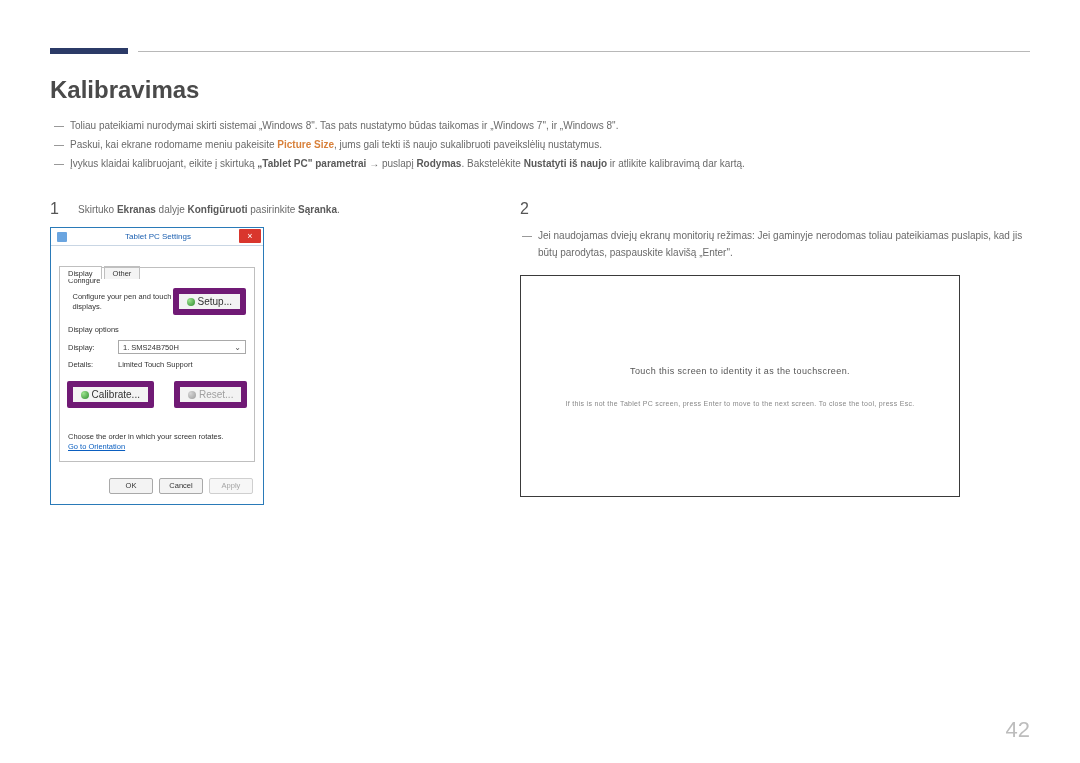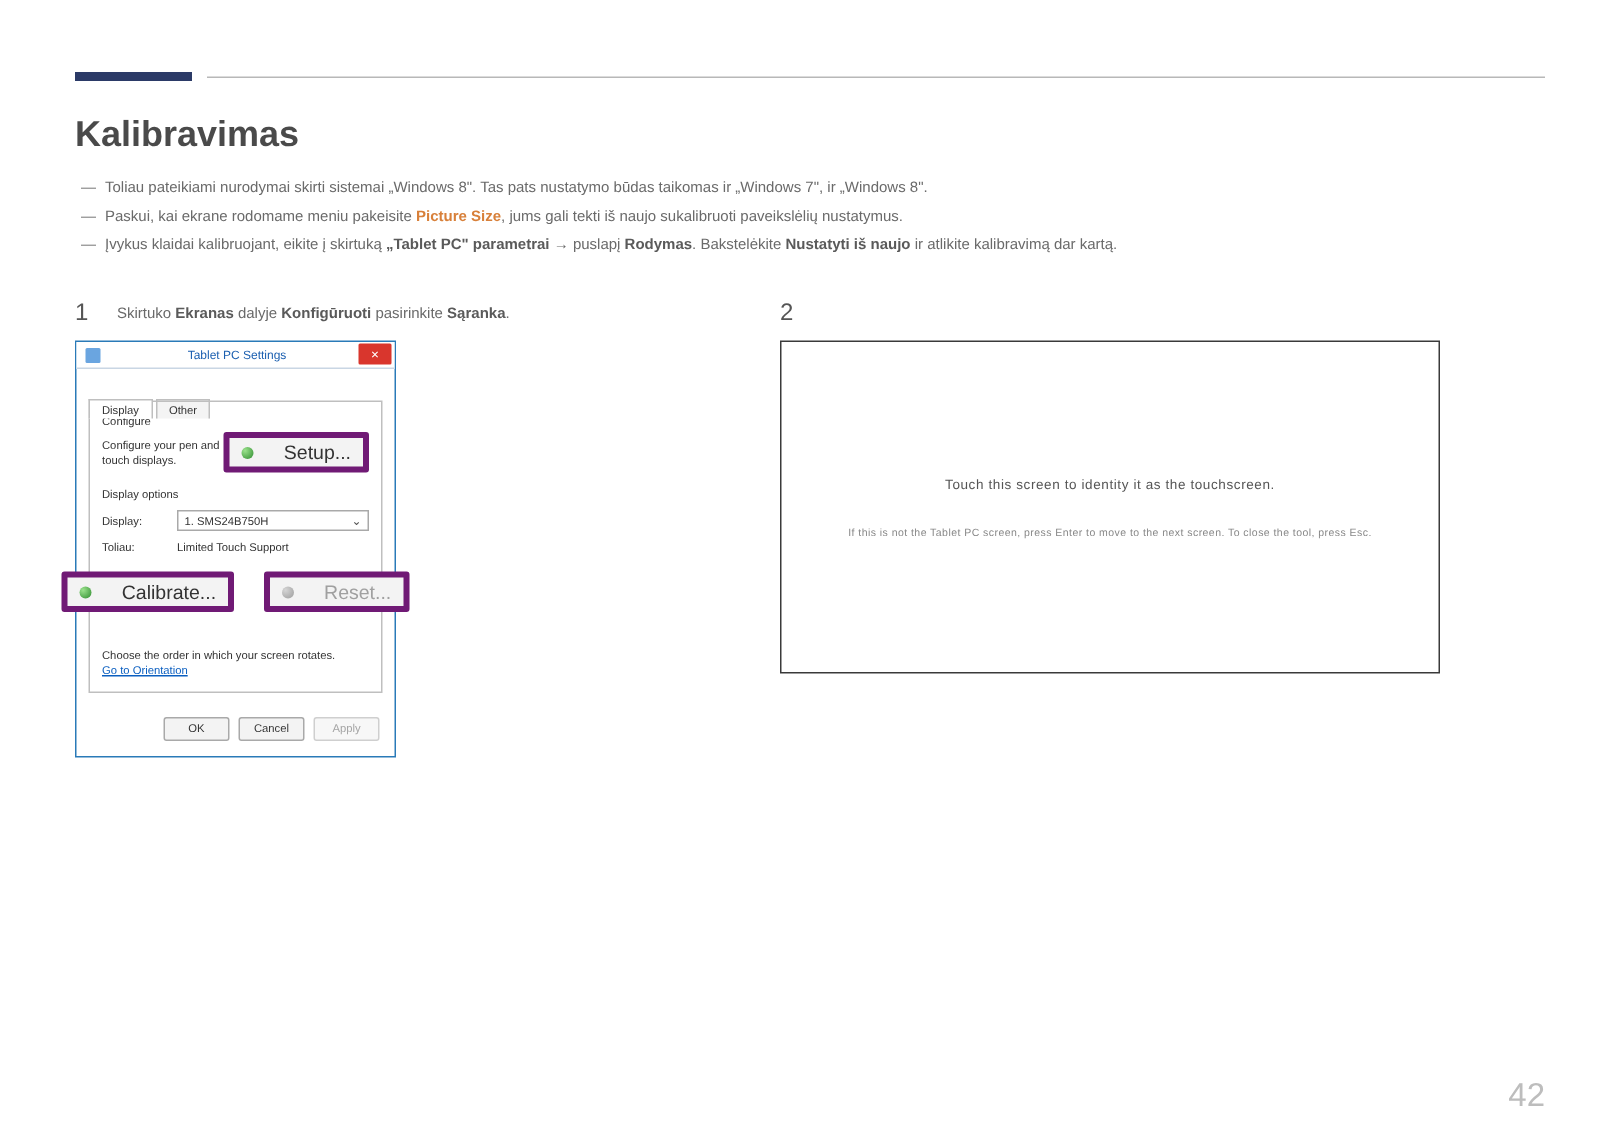--- a/index.html
+++ b/index.html
@@ -84,22 +84,22 @@
     border: 1px solid #bfbfbf; padding: 6px 8px 10px 8px;
     position: relative;
   }
   .section-label { font-size: 7.5px; margin-top: 2px; }
   .config-row {
     display: flex; justify-content: flex-end; align-items: center;
     margin-top: 3px;
   }
   .config-text { font-size: 7.5px; max-width: 100px; line-height: 1.3; }
   .faux-btn {
-    border: 4px solid #701a75; background: #f3f3f3; font-size: 13px;
-    padding: 2px 8px; border-radius: 2px; display: inline-flex; gap: 20px;
+    border: 6px solid #701a75; background: #f3f3f3; font-size: 10px;
+    padding: 2px 8px; border-radius: 2px; display: inline-flex; gap: 3px;
     align-items: center; color: #333;
   }
   .faux-btn.disabled { color: #a0a0a0; }
   .faux-btn .ico {
     width: 8px; height: 8px; border-radius: 50%;
     background: radial-gradient(circle at 30% 30%, #9be28d, #2e8b2e);
     display: inline-block;
   }
   .faux-btn .ico.gray {
     background: radial-gradient(circle at 30% 30%, #d5d5d5, #9c9c9c);
@@ -201,21 +201,21 @@
 
           <div class="section-label" style="margin-top:10px">Display options</div>
           <div class="disp-row">
             <div class="lab">Display:</div>
             <div class="disp-select">
               <span>1. SMS24B750H</span>
               <span class="chev">⌄</span>
             </div>
           </div>
           <div class="disp-row">
-            <div class="lab">Toliau:</div>
+            <div class="lab">Details:</div>
             <div>Limited Touch Support</div>
           </div>
 
           <div class="btn-row">
             <div class="faux-btn">
               <span class="ico"></span>
               <span>Calibrate...</span>
             </div>
             <div class="faux-btn disabled">
               <span class="ico gray"></span>
@@ -232,20 +232,21 @@
         <div class="foot-btn">Cancel</div>
         <div class="foot-btn disabled">Apply</div>
       </div>
     </div>
   </div>
 
   <div class="col-right">
     <div class="step">
       <div class="step-num">2</div>
     </div>
+    <div class="sub-note">Jei naudojamas dviejų ekranų monitorių režimas: Jei gaminyje nerodomas toliau pateikiamas puslapis, kad jis būtų parodytas, paspauskite klavišą „Enter".</div>
 
     <div class="touchbox">
       <div class="touch-main">Touch this screen to identity it as the touchscreen.</div>
       <div class="touch-sub">If this is not the Tablet PC screen, press Enter to move to the next screen. To close the tool, press Esc.</div>
     </div>
   </div>
 </div>
 
 <div class="page-num">42</div>
 

